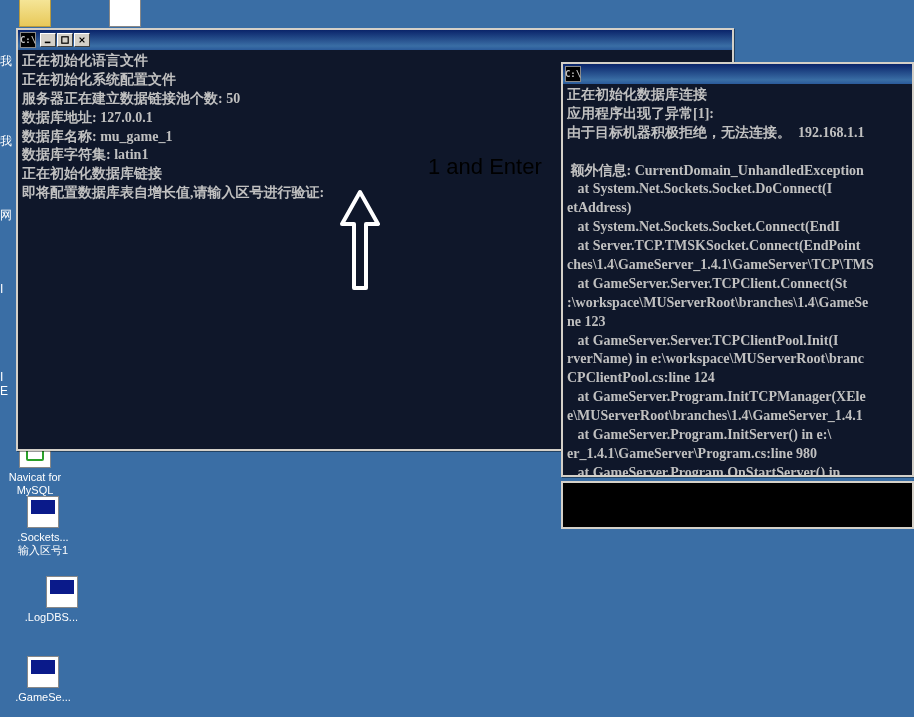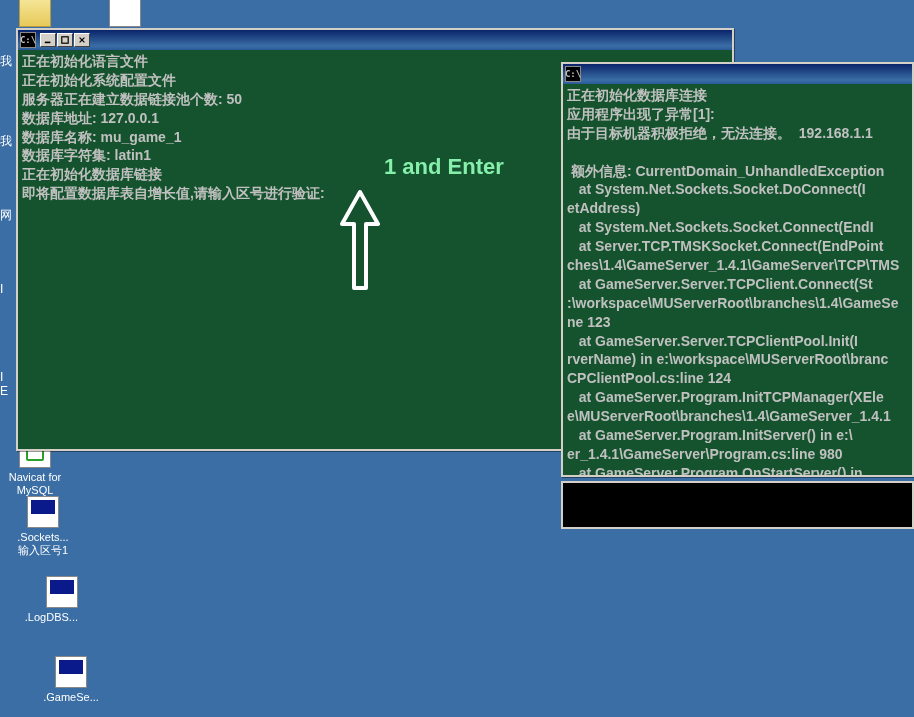--- a/index.html
+++ b/index.html
@@ -72,38 +72,39 @@
   width:16px; height:14px;
   background:#d4d0c8;
   border:1px solid #fff; border-right-color:#404040; border-bottom-color:#404040;
   display:flex; align-items:center; justify-content:center;
   color:#000; font-size:10px; line-height:1;
   cursor:pointer;
 }
 .titlebar .btn svg { width:8px; height:8px; }
 
 .console-body {
-  font-family: Liberation Sans, sans-serif;
+  font-family: Liberation Serif, serif;
   font-size: 14px;
   color:#c0c0c0;
-  background:#14532d;
+  background:#0f172a;
   padding: 2px 4px;
   white-space: pre;
   overflow: hidden;
   line-height: 1.35;
   font-weight: bold;
 }
 
 
 .annot {
   position:absolute;
-  color:#86efac;
+  color:#000000;
   font-family: Arial, sans-serif;
-  font-weight:bold;
+  font-weight:normal;
   pointer-events:none;
+  margin-left:44px;
 }
 .annot-text { font-size:22px; }
 .arrow {
   position:absolute;
   pointer-events:none;
 }
 .arrow svg { display:block; }
 
 
 .strip {
@@ -139,21 +140,21 @@
   <div class="ic app"></div>
   <span>.Sockets...</span>
   <span>输入区号1</span>
 </div>
 
 <div class="desktop-icon" style="left:8px; top:576px;align-items:flex-end;">
   <div class="ic app"></div>
   <span>.LogDBS...</span>
 </div>
 
-<div class="desktop-icon" style="left:8px; top:656px;margin-left:28px;">
+<div class="desktop-icon" style="left:8px; top:656px;">
   <div class="ic app"></div>
   <span>.GameSe...</span>
 </div>
 
 <div class="win" style="left:16px; top:28px; width:718px; height:423px;">
   <div class="titlebar">
     <div class="sys-icon">C:\</div>
     <div class="btns">
       <div class="btn">
         <svg viewBox="0 0 10 10">

